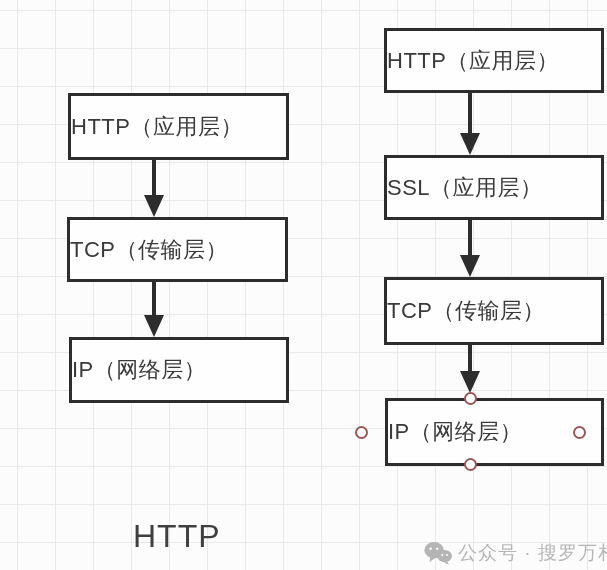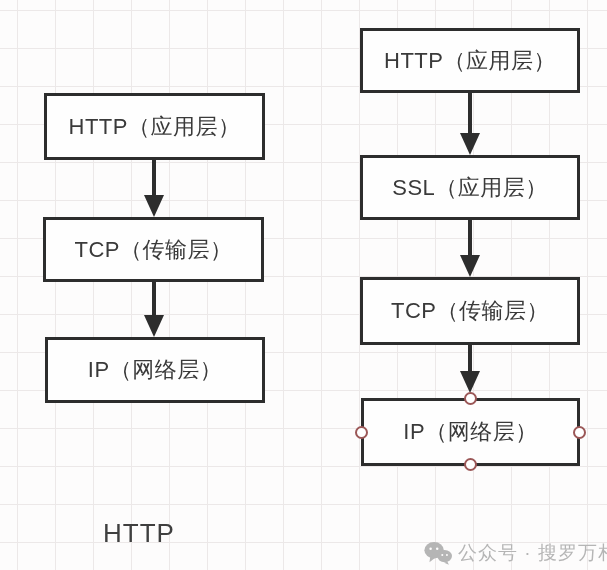--- a/index.html
+++ b/index.html
@@ -28,21 +28,21 @@
       linear-gradient(to right, var(--grid-line) 1px, transparent 1px),
       linear-gradient(to bottom, var(--grid-line) 1px, transparent 1px);
     background-size:38px 38px;
     background-position:17px 10px;
   }
   .node{
     position:absolute;
     box-sizing:border-box;
     border:3px solid var(--box-border);
     background:var(--box-fill);
-    display:flex;align-items:center;justify-content:center;
+    display:flex;align-items:center;margin-left:24px;
   }
   .node span{
     font-size:22px;
     letter-spacing:0.5px;
     color:var(--box-text);
     white-space:nowrap;
   }
   .arrow{
     position:absolute;
     width:20px;
@@ -59,24 +59,25 @@
     position:absolute;
     box-sizing:border-box;
     width:13px;height:13px;
     border-radius:50%;
     background:var(--handle-fill);
     border:2px solid var(--handle-border);
     z-index:5;
   }
   .col-label{
     position:absolute;
-    font-size:26px;
+    font-size:32px;
     color:var(--label-text);
     letter-spacing:1px;
     white-space:nowrap;
+    margin-left:30px;
   }
   .watermark{
     position:absolute;
     display:flex;align-items:center;gap:6px;
     color:var(--watermark);
     font-size:19px;
     letter-spacing:1px;
     white-space:nowrap;
     z-index:2;
   }

